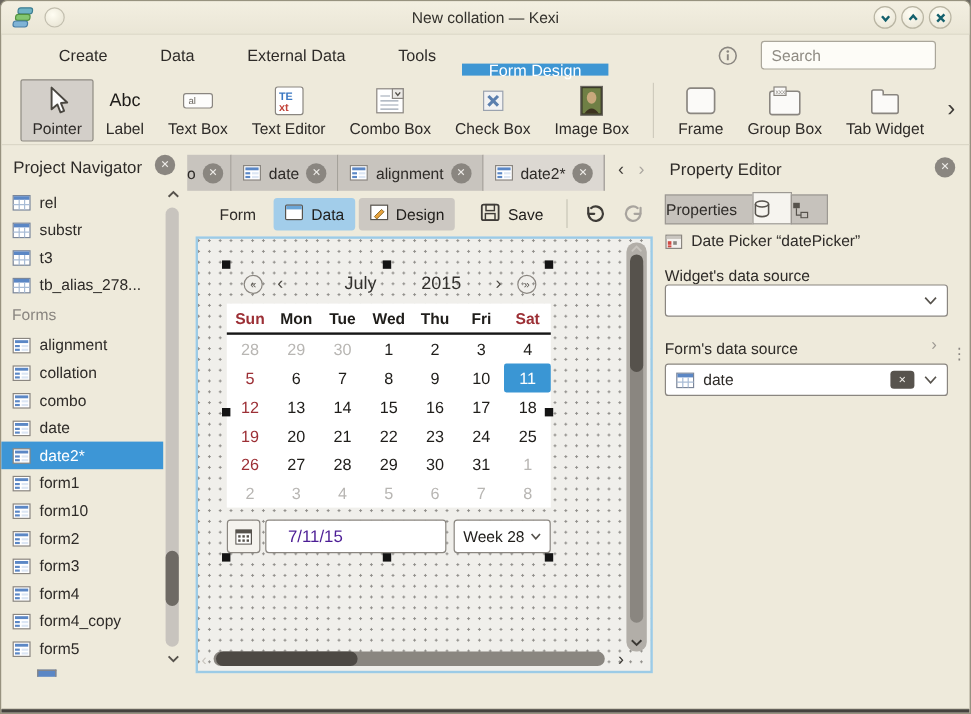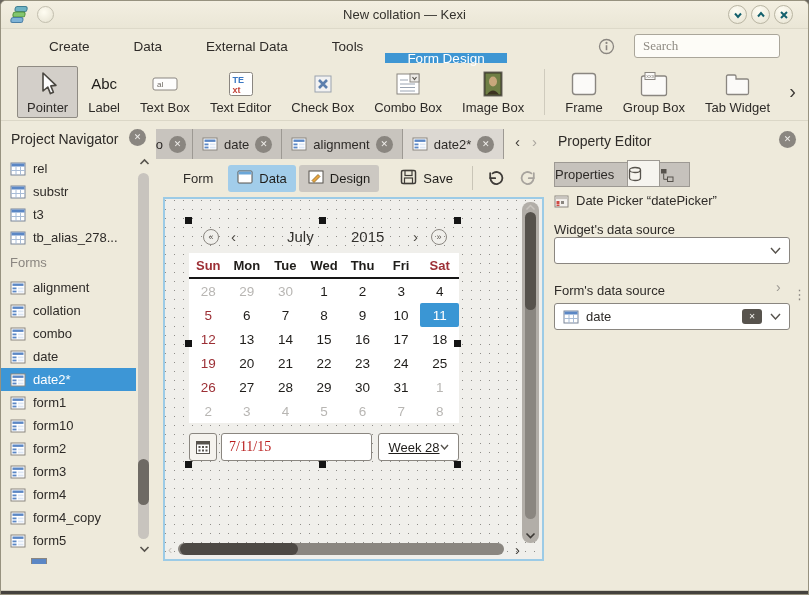--- a/index.html
+++ b/index.html
@@ -12,21 +12,21 @@
   .tb-logo{position:absolute;left:8px;top:4px;}
   .tb-circle{position:absolute;left:36px;top:5px;width:17px;height:17px;border-radius:50%;background:radial-gradient(circle at 40% 35%,#fffdf2,#e4e0cf);border:1px solid #c2beae;}
   .winbtn{position:absolute;top:4px;width:19px;height:19px;border-radius:50%;background:radial-gradient(circle at 40% 30%,#fffdf4,#e6e2d1);border:1px solid #b9b5a3;display:flex;align-items:center;justify-content:center;}
 
   
   .menubar{position:absolute;left:0;top:28px;right:0;height:34px;display:flex;align-items:stretch;padding-left:26px;}
   .menu-tab{display:flex;align-items:center;padding:0 22px;font-size:13.5px;color:#2e2b28;}
   .menu-tab.boxed{font-weight:bold;border:1px solid #79756a;background:#f4f1e3;}
   .menu-tab.active{background:#3e96d3;color:#fff;margin-top:24px;}
   .info-ic{position:absolute;left:597px;top:37px;}
-  .search{position:absolute;left:633px;top:33px;width:146px;height:24px;border:1px solid #aaa69a;border-radius:3px;background:#fdfcf7;font-family:Liberation Serif, serif;font-size:13px;padding:0 8px;color:#2e2b28;}
+  .search{position:absolute;left:633px;top:33px;width:146px;height:24px;border:1px solid #aaa69a;border-radius:3px;background:#fdfcf7;font-family:Liberation Sans, sans-serif;font-size:13px;padding:0 8px;color:#2e2b28;}
   .search::placeholder{color:#8f8b83;}
 
   
   .toolbar{position:absolute;left:0;top:62px;right:0;height:58px;display:flex;align-items:center;padding-left:16px;border-bottom:1px solid #dbd7c7;}
   .tool{display:flex;flex-direction:column;align-items:center;justify-content:flex-end;height:52px;padding:2px 9px;border:1px solid transparent;border-radius:2px;}
   .tool .ticon{height:32px;display:flex;align-items:center;justify-content:center;}
   .tool .tlabel{font-size:13px;margin-top:1px;}
   .tool.selected{background:#d3cfc9;border-color:#8f8b83;}
   .abc{font-size:15px;color:#1f1d1a;}
   .tool-sep{width:1px;height:46px;background:#cfcbbd;margin:0 10px;}
@@ -69,22 +69,22 @@
   .cal-grid{position:absolute;left:0;top:30px;width:270px;background:#fff;}
   .cal-days{display:grid;grid-template-columns:repeat(7,1fr);height:26px;border-bottom:2px solid #161616;}
   .cal-day{display:flex;align-items:center;justify-content:center;font-weight:bold;font-size:13px;color:#1f1d1a;}
   .cal-row{display:grid;grid-template-columns:repeat(7,1fr);}
   .cal-cell{height:24px;display:flex;align-items:center;justify-content:center;font-size:13.5px;color:#1f1d1a;}
   .cal-cell.muted{color:#b8b6b3;}
   .red{color:#9c2f35 !important;}
   .cal-cell.sel{background:#3a96d4;color:#fff;border-radius:2px;}
   .cal-bottom{position:absolute;left:0;top:210px;width:270px;height:28px;display:flex;align-items:stretch;}
   .cal-btn{width:28px;border:1px solid #8a8680;border-radius:3px;background:#f5f3ee;display:flex;align-items:center;justify-content:center;}
-  .cal-input{margin-left:4px;width:151px;border:1px solid #8a8680;border-radius:3px;background:#fff;font-family:Liberation Serif, serif;font-size:14px;padding:0 7px;color:#b91c1c;}
-  .cal-week{margin-left:6px;flex:1;border:1px solid #8a8680;border-radius:3px;background:#fff;display:flex;align-items:center;justify-content:center;padding:0 7px;font-size:13px;color:#1f1d1a;text-decoration:underline;}
+  .cal-input{margin-left:4px;width:151px;border:1px solid #8a8680;border-radius:3px;background:#fff;font-family:Liberation Sans, sans-serif;font-size:14px;padding:0 18px;color:#4c1d95;}
+  .cal-week{margin-left:6px;flex:1;border:1px solid #8a8680;border-radius:3px;background:#fff;display:flex;align-items:center;justify-content:space-between;padding:0 7px;font-size:13px;color:#1f1d1a;}
 
   .vscroll{position:absolute;right:3px;top:3px;width:17px;height:341px;background:#b2aea8;border-radius:8px;}
   .vs-bar{position:absolute;left:3px;right:3px;top:14px;bottom:24px;background:#8a8680;border-radius:6px;}
   .vs-thumb{position:absolute;left:3px;right:3px;top:10px;height:98px;background:#56524c;border-radius:6px;}
   .vs-chev{position:absolute;left:0;right:0;display:flex;justify-content:center;}
   .hscroll{position:absolute;left:5px;bottom:3px;width:336px;height:14px;}
   .hs-bar{position:absolute;left:8px;right:2px;top:1px;bottom:1px;background:#8a8680;border-radius:7px;}
   .hs-thumb{position:absolute;left:10px;top:1px;bottom:1px;width:118px;background:#4d4944;border-radius:7px;}
   .hs-chevL{position:absolute;left:-2px;top:0;color:#c9c5bf;font-size:13px;}
   .hs-chevR{position:absolute;right:18px;bottom:3px;color:#3b3834;font-size:15px;line-height:1;}
@@ -185,40 +185,40 @@
             <svg width="26" height="26" viewBox="0 0 26 26">
               <rect x="1.5" y="1.5" width="23" height="23" rx="2" fill="#ffffff" stroke="#8a8680"></rect>
               <text x="4.5" y="12" font-size="9" font-weight="bold" fill="#3a77c2" font-family="Liberation Sans,sans-serif">TE</text>
               <text x="4.5" y="21.5" font-size="9" font-weight="bold" fill="#c2443a" font-family="Liberation Sans,sans-serif">xt</text>
             </svg>
           </div>
           <div class="tlabel">Text Editor</div>
         </div>
         <div class="tool">
           <div class="ticon">
-            <svg width="22" height="22" viewBox="0 0 22 22">
-              <rect x="3" y="3" width="16" height="16" fill="#f2f2f2" stroke="#9aa2ae"></rect>
-              <path d="M7 7 L15 15 M15 7 L7 15" stroke="#5b7fae" stroke-width="2.6"></path>
-            </svg>
-          </div>
-          <div class="tlabel">Check Box</div>
-        </div>
-        <div class="tool">
-          <div class="ticon">
             <svg width="26" height="26" viewBox="0 0 26 26">
               <rect x="2" y="3" width="22" height="20" fill="#ffffff" stroke="#8a8680"></rect>
               <rect x="15" y="3" width="9" height="8" fill="#eceae6" stroke="#8a8680"></rect>
               <path d="M17.5 6 l2 2.5 2-2.5" fill="none" stroke="#57534d" stroke-width="1.2"></path>
               <line x1="5" y1="9" x2="13" y2="9" stroke="#9aa4b2"></line>
               <line x1="5" y1="13" x2="20" y2="13" stroke="#9aa4b2"></line>
               <line x1="5" y1="16.5" x2="20" y2="16.5" stroke="#9aa4b2"></line>
               <line x1="5" y1="20" x2="20" y2="20" stroke="#9aa4b2"></line>
             </svg>
           </div>
           <div class="tlabel">Combo Box</div>
+        </div>
+        <div class="tool">
+          <div class="ticon">
+            <svg width="22" height="22" viewBox="0 0 22 22">
+              <rect x="3" y="3" width="16" height="16" fill="#f2f2f2" stroke="#9aa2ae"></rect>
+              <path d="M7 7 L15 15 M15 7 L7 15" stroke="#5b7fae" stroke-width="2.6"></path>
+            </svg>
+          </div>
+          <div class="tlabel">Check Box</div>
         </div>
         <div class="tool">
           <div class="ticon">
             <svg width="20" height="26" viewBox="0 0 20 26">
               <rect x="1" y="1" width="18" height="24" fill="#3a3a28" stroke="#6a665f"></rect>
               <rect x="2.5" y="2.5" width="15" height="21" fill="#6f7f45"></rect>
               <ellipse cx="10" cy="10.5" rx="4" ry="5" fill="#c8a87c"></ellipse>
               <path d="M4 23.5 q6 -8 12 0 Z" fill="#3c3220"></path>
             </svg>
           </div>

